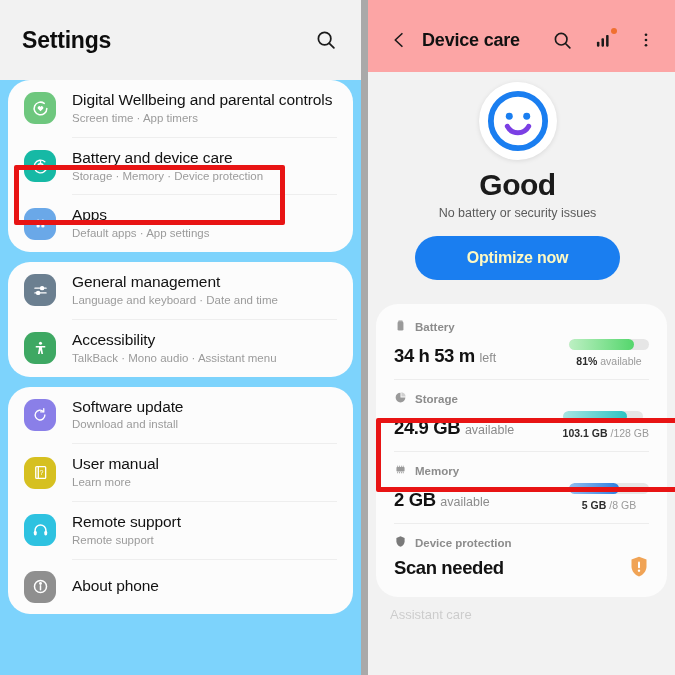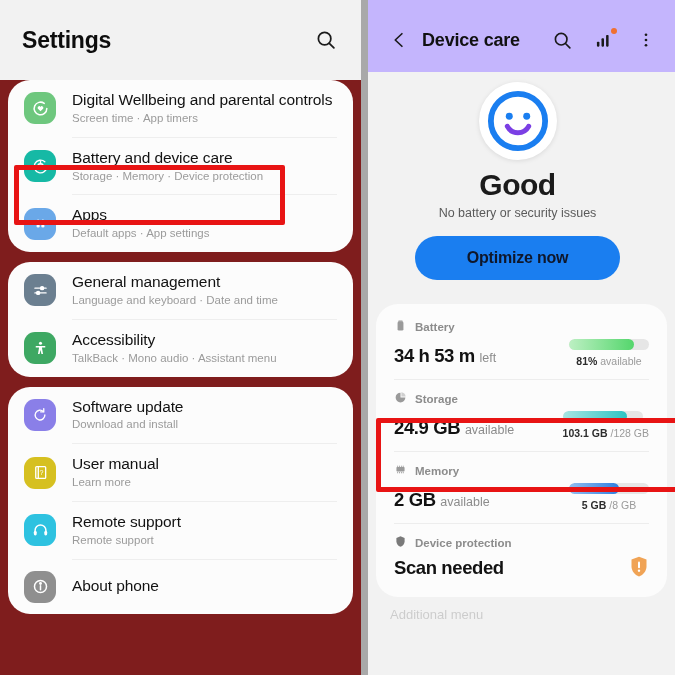--- a/index.html
+++ b/index.html
@@ -13,21 +13,21 @@
     position: relative;
     width: 675px; height: 675px;
     display: flex;
     background: #a9a9a9;
   }
 
   
   .panel-left {
     position: relative;
     width: 396px; height: 675px;
-    background: #7f1d1d;
+    background: #7dd3fc;
     overflow: hidden;
   }
   .settings-header {
     height: 80px;
     display: flex;
     align-items: center;
     justify-content: space-between;
     padding: 0 22px 0 22px;
     background: #f2f2f2;
   }
@@ -94,21 +94,21 @@
     position: relative;
     width: 337px; height: 675px;
     background: #f2f2f2;
     overflow: hidden;
   }
   .dc-header {
     height: 72px;
     display: flex;
     align-items: center;
     padding: 8px 16px 0 18px;
-    background: #c4b5fd;
+    background: #fca5a5;
   }
   .dc-back {
     width: 26px; height: 26px;
     display: flex; align-items: center; justify-content: center;
     margin-right: 10px;
   }
   .dc-title {
     font-size: 18px;
     font-weight: bold;
     color: #111;
@@ -138,21 +138,21 @@
   }
   .hero-sub {
     font-size: 12.5px;
     color: #5a5a5a;
     margin-top: 5px;
   }
   .optimize-btn {
     display: inline-block;
     margin-top: 16px;
     background: #1a7ef0;
-    color: #0f172a;
+    color: #fef9c3;
     font-size: 16px;
     font-weight: bold;
     padding: 13px 52px;
     border-radius: 26px;
     border: none;
     cursor: pointer;
     letter-spacing: -0.2px;
   }
 
   .dc-card {
@@ -542,18 +542,18 @@
             <svg width="20" height="24" viewBox="0 0 24 28">
               <path d="M12 1.6l9 3.4v8.1c0 5.6-3.8 10.6-9 12.2-5.2-1.6-9-6.6-9-12.2V5z" fill="#f0a355"></path>
               <rect x="10.8" y="7.4" width="2.4" height="8" rx="1.2" fill="#fff"></rect>
               <circle cx="12" cy="18.4" r="1.45" fill="#fff"></circle>
             </svg>
           </span>
         </div>
       </div>
     </div>
 
-    <div class="additional-label">Additional menu</div>
+    <div class="additional-label">Assistant care</div>
 
     <div class="redbox" id="redbox-storage" style="border-color: rgb(232, 20, 20);"></div>
   </div>
 
 </div>
 
 </body></html>

